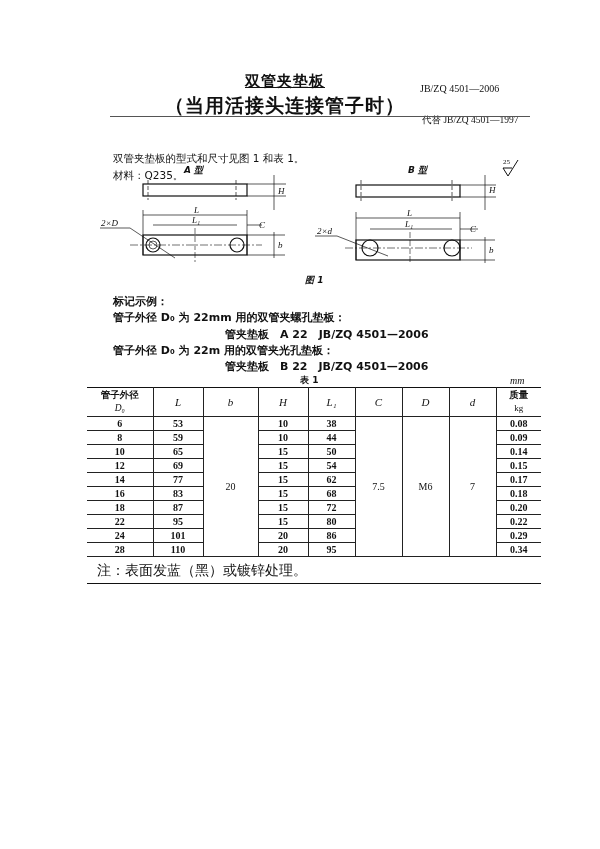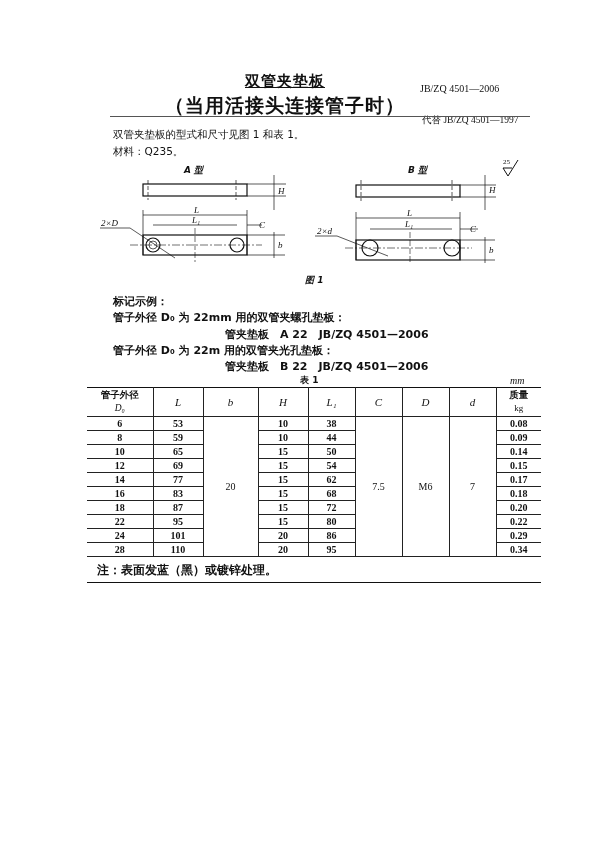--- a/index.html
+++ b/index.html
@@ -6,43 +6,43 @@
   body { width: 600px; height: 849px; position: relative; overflow: hidden;
          font-family: "DejaVu Serif", "Liberation Serif", serif; color: #111; }
   .abs { position: absolute; }
   .title1 { left: 200px; top: 72px; width: 170px; text-align: center; font-size: 15px; font-weight: bold;
             font-family: "DejaVu Sans", sans-serif; letter-spacing: 1px; text-decoration: underline; }
   .title2 { left: 160px; top: 93px; width: 250px; text-align: center; font-size: 19px; font-weight: bold;
             font-family: "DejaVu Sans", sans-serif; letter-spacing: 1px; }
   .std1 { left: 420px; top: 83px; font-size: 10px; font-family: "Liberation Serif", serif; }
   .std2 { left: 422px; top: 98px; font-size: 9.5px; font-family: "Liberation Serif", serif; margin-top: 16px; }
   .rule { left: 110px; top: 116px; width: 420px; height: 1px; background: #555; }
-  .p { font-size: 10.5px; font-family: "DejaVu Sans", sans-serif; }
+  .p { font-size: 10.5px; font-family: "DejaVu Sans", sans-serif; margin-top: 24px; }
   .p1 { left: 113px; top: 128px; }
   .p2 { left: 113px; top: 145px; }
   .fig-label { font-size: 9px; font-weight: bold; font-family: "DejaVu Sans", sans-serif; font-style: italic; }
   .mark-head { left: 113px; top: 294px; font-size: 11px; font-weight: bold; font-family: "DejaVu Sans", sans-serif; }
   .mark { font-size: 11px; font-family: "DejaVu Sans", sans-serif; font-weight: bold; }
   .mark1 { left: 113px; top: 310px; }
   .mark2 { left: 225px; top: 327px; }
   .mark3 { left: 113px; top: 343px; text-align: right; }
   .mark4 { left: 225px; top: 359px; }
   .tbl-title { left: 300px; top: 374px; font-size: 9px; font-weight: bold; font-family: "DejaVu Sans", sans-serif; }
   .unit { left: 510px; top: 375px; font-size: 10px; font-family: "Liberation Serif", serif; font-style: italic; }
   table.t { position: absolute; left: 87px; top: 387px; width: 454px; border-collapse: collapse;
             font-family: "Liberation Serif", serif; font-size: 10px; }
   table.t td, table.t th { border: 1px solid #222; text-align: center; padding: 0; height: 13px; line-height: 12px; font-weight: bold; }
   table.t th { font-weight: normal; height: 28px; font-style: italic; font-size: 11px; }
   table.t th.cn { font-style: normal; font-size: 9.5px; font-weight: bold; line-height: 13px; }
   table.t tr td:first-child, table.t tr th:first-child { border-left: none; }
   table.t tr td:last-child, table.t tr th:last-child { border-right: none; }
   table.t thead tr th { border-top: 1.5px solid #111; }
   table.t td.merged { font-weight: normal; }
-  .note { left: 87px; top: 562px; width: 454px; font-size: 12px; font-family: "DejaVu Sans", sans-serif;
-          padding-left: 10px; box-sizing: border-box; border-bottom: 1.5px solid #111; padding-bottom: 3px; font-weight: bold; }
+  .note { left: 87px; top: 562px; width: 454px; font-size: 14px; font-family: "DejaVu Sans", sans-serif;
+          padding-left: 10px; box-sizing: border-box; border-bottom: 1.5px solid #111; padding-bottom: 3px; font-weight: normal; }
   svg text { font-family: "Liberation Serif", serif; }
 </style>
 </head>
 <body>
 
 <div class="abs title1">双管夹垫板</div>
 <div class="abs title2">（当用活接头连接管子时）</div>
 <div class="abs std1">JB/ZQ 4501—2006</div>
 <div class="abs std2">代替 JB/ZQ 4501—1997</div>
 <div class="abs rule"></div>

